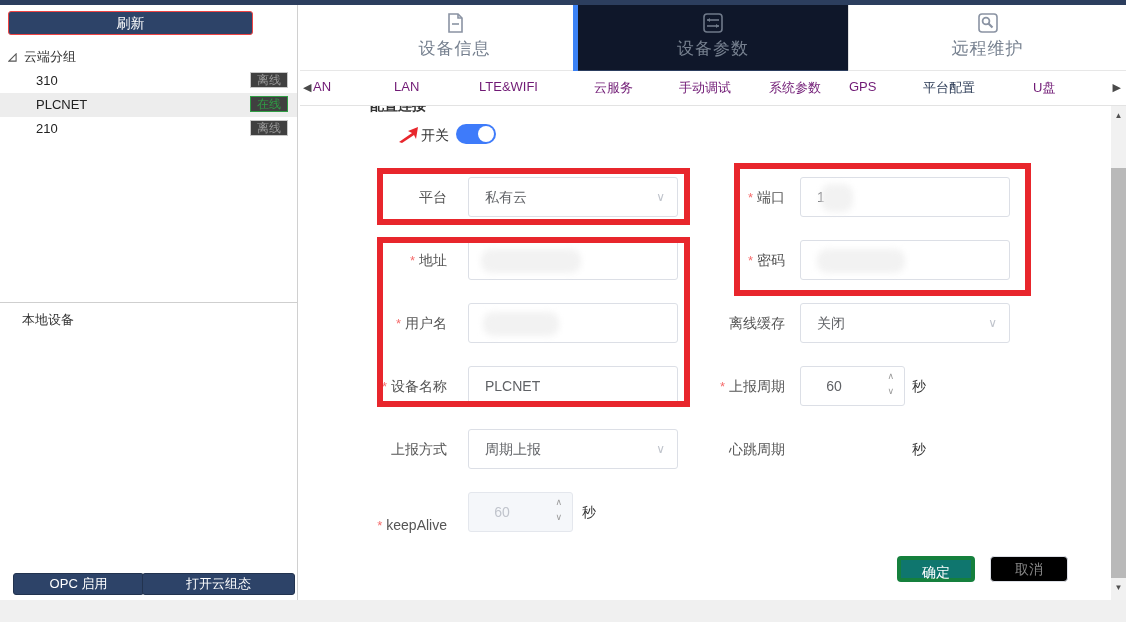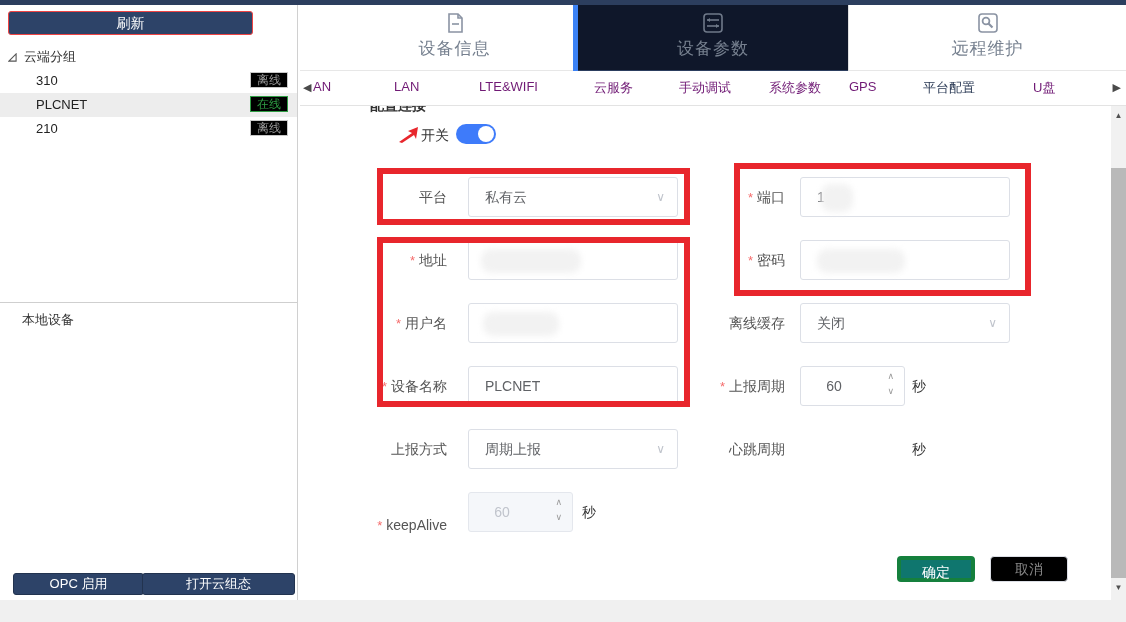--- a/index.html
+++ b/index.html
@@ -12,21 +12,21 @@
   
   .sidebar { position:absolute; left:0; top:5px; width:298px; height:595px; background:#fff; border-right:1px solid #d0d0d0; }
   .refresh-btn { position:absolute; left:8px; top:6px; width:245px; height:24px; background:#2d4368; color:#fff;
     border:1px solid #ef4444; border-radius:3px; font-size:14px; text-align:center; line-height:22px; cursor:pointer; }
   .tree-group { position:absolute; left:8px; top:42px; height:20px; display:flex; align-items:center; font-size:13px; color:#333; }
   .tree-group .tri { width:9px; height:9px; margin-right:7px; }
   .device-row { position:absolute; left:0; width:297px; height:24px; font-size:13px; color:#222; cursor:pointer; }
   .device-row.selected { background:#ededed; }
   .device-row .dname { position:absolute; left:36px; top:4px; }
   .device-row .badge { position:absolute; right:9px; top:3px; font-size:12px; line-height:14px; padding:0 6px;
-    border:1px solid #c8c8c8; color:#9a9a9a; background:#000000; }
+    border:1px solid #c8c8c8; color:#9a9a9a; background:#404040; }
   .device-row .badge.online { border-color:#2f9e44; color:#2f9e44; }
   .side-divider { position:absolute; left:0; top:297px; width:297px; height:1px; background:#cfcfcf; }
   .local-label { position:absolute; left:22px; top:306px; font-size:13px; color:#333; }
   .side-btn { position:absolute; top:568px; height:22px; background:#2d4368; color:#fff; border:1px solid #22334f;
     border-radius:3px; font-size:13px; text-align:center; line-height:20px; cursor:pointer; }
   .side-btn.opc { left:13px; width:131px; }
   .side-btn.cloud { left:142px; width:153px; }
 
   
   .main-tabs { position:absolute; left:300px; top:5px; width:826px; height:66px; background:#fff; border-bottom:1px solid #e7e7e7; }

